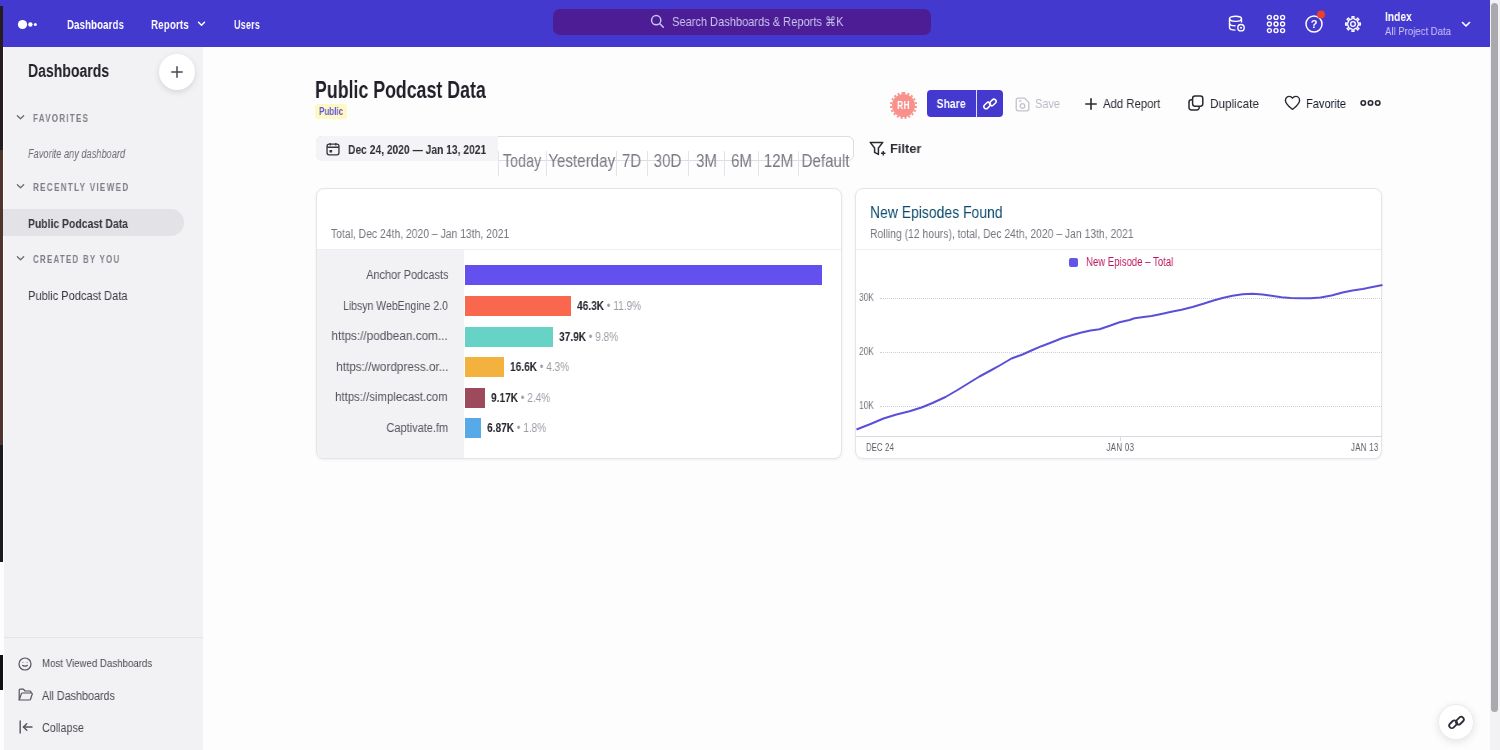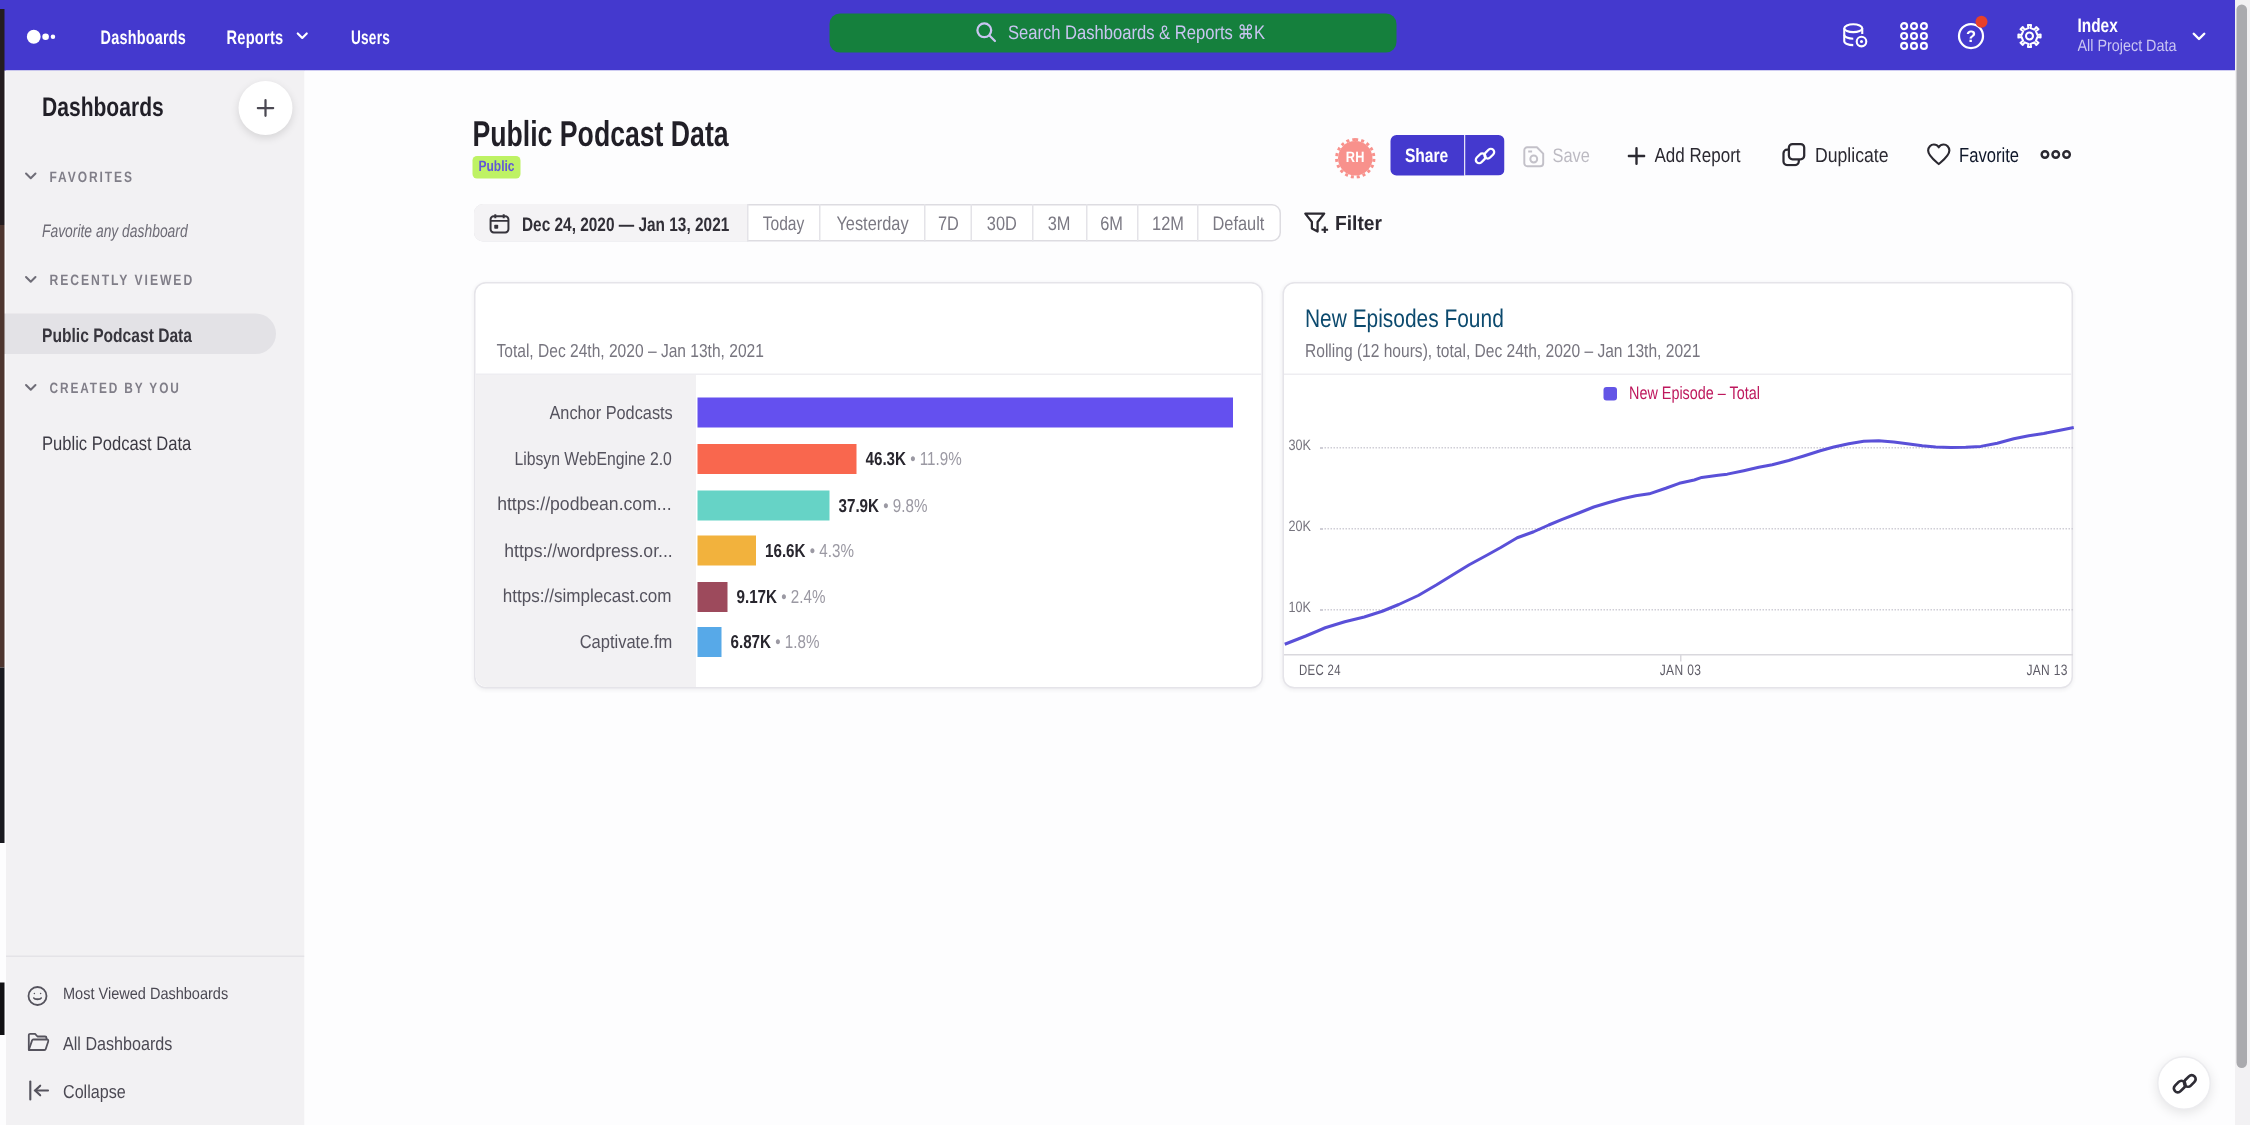--- a/index.html
+++ b/index.html
@@ -6,35 +6,35 @@
   html,body { width:1500px; height:750px; overflow:hidden; }
   body { font-family:"Liberation Sans", sans-serif; background:#fdfdfe; position:relative; }
   .abs { position:absolute; }
   .t { display:inline-block; transform:scaleX(.82); transform-origin:0 50%; white-space:nowrap; will-change:transform; }
   .tc { display:inline-block; transform:scaleX(.82); transform-origin:50% 50%; white-space:nowrap; will-change:transform; }
   .tr { display:inline-block; transform:scaleX(.82); transform-origin:100% 50%; white-space:nowrap; will-change:transform; }
 
   
   #topbar { left:0; top:0; width:1490px; height:47px; background:#4439ce; }
   .navitem { color:#fff; font-size:13px; font-weight:700; letter-spacing:.2px; }
-  #search { left:553px; top:9px; width:378px; height:26px; background:#15803d; border-radius:7px; color:#c9c5f1; font-size:13px; display:flex; align-items:center; justify-content:center; }
+  #search { left:553px; top:9px; width:378px; height:26px; background:#4c1d95; border-radius:7px; color:#c9c5f1; font-size:13px; display:flex; align-items:center; justify-content:center; }
 
   
   .strip { left:0; width:3px; }
 
   
   #sidebar { left:4px; top:47px; width:199px; height:703px; background:#f2f1f3; }
   .sechdr { font-size:10px; font-weight:700; letter-spacing:1.6px; color:#807e88; }
 
   
   #main { left:203px; top:47px; width:1287px; height:703px; background:#fdfdfe; }
 
   .card { position:absolute; background:#fff; border:1px solid #e5e4e9; border-radius:8px; box-shadow:0 1px 3px rgba(40,38,60,.07); }
 
-  .seg { position:absolute; top:89px; height:25px; display:flex; align-items:center; justify-content:center; color:#7b7983; font-size:13px; border-left:1px solid #e4e3e8; }
+  .seg { position:absolute; top:104px; height:25px; display:flex; align-items:flex-start; justify-content:center; color:#7b7983; font-size:18px; border-left:1px solid #e4e3e8; }
 
   .barlabel { position:absolute; left:0; width:131px; text-align:right; font-size:12.5px; color:#55535e; height:15px; }
   .bar { position:absolute; left:147.5px; height:20px; }
   .inval { position:absolute; right:8px; top:3px; font-size:12.5px; font-weight:700; color:#fff; white-space:nowrap;margin-top:20px; }
   .inval i { font-style:normal; font-weight:400; color:rgba(255,255,255,.85); }
   .outval { position:absolute; font-size:12.5px; white-space:nowrap; }
   .outval b { color:#28262e; }
   .outval span { color:#9b99a3; }
   .gl { position:absolute; left:24px; width:502px; height:0; border-top:1px dotted #cfced6; }
   .gll { position:absolute; left:3px; font-size:10px; color:#76747e;text-decoration:underline; }
@@ -153,21 +153,21 @@
         <path d="M1.2 1 V13"></path>
         <path d="M13 7 H4.6"></path>
         <path d="M7.8 3.8 L4.4 7 L7.8 10.2"></path>
       </svg>
   </div>
   <div class="abs" style="left:38px;top:674px;font-size:12.5px;font-weight:500;color:#4b4953"><span class="t" style="transform:scaleX(.86)">Collapse</span></div>
 </div>
 
 <div id="main" class="abs">
   <div class="abs" style="left:112px;top:29px;font-size:24px;font-weight:700;color:#211f27"><span class="t" style="transform:scaleX(.74)">Public Podcast Data</span></div>
-  <div class="abs" style="left:112px;top:57px;width:31.5px;height:15px;background:#bef264;border-radius:3px;display:flex;align-items:center;justify-content:center;font-size:10px;font-weight:700;color:#6156d8">
+  <div class="abs" style="left:112px;top:57px;width:31.5px;height:15px;background:#fef9c3;border-radius:3px;display:flex;align-items:center;justify-content:center;font-size:10px;font-weight:700;color:#6156d8">
       <span class="tc" style="transform:scaleX(.8)">Public</span>
     </div>
 
   <div class="abs" style="left:687px;top:44.5px;width:27px;height:27px;border-radius:50%;background:#f8918c;background-clip:padding-box;border:2px dotted #f8918c;display:flex;align-items:center;justify-content:center;font-size:10px;font-weight:700;color:#fff;letter-spacing:.3px">
       <span class="tc" style="transform:scaleX(.85)">RH</span>
     </div>
   <div class="abs" style="left:724px;top:43px;width:49px;height:27px;background:#4439ce;border-radius:4px 0 0 4px;display:flex;align-items:center;justify-content:center;color:#fff;font-size:13px;font-weight:700">
       <span class="tc" style="transform:scaleX(.8)">Share</span>
     </div>
   <div class="abs" style="left:773px;top:43px;width:27px;height:27px;background:#4439ce;border-radius:0 4px 4px 0;border-left:1px solid rgba(255,255,255,.85);display:flex;align-items:center;justify-content:center">

